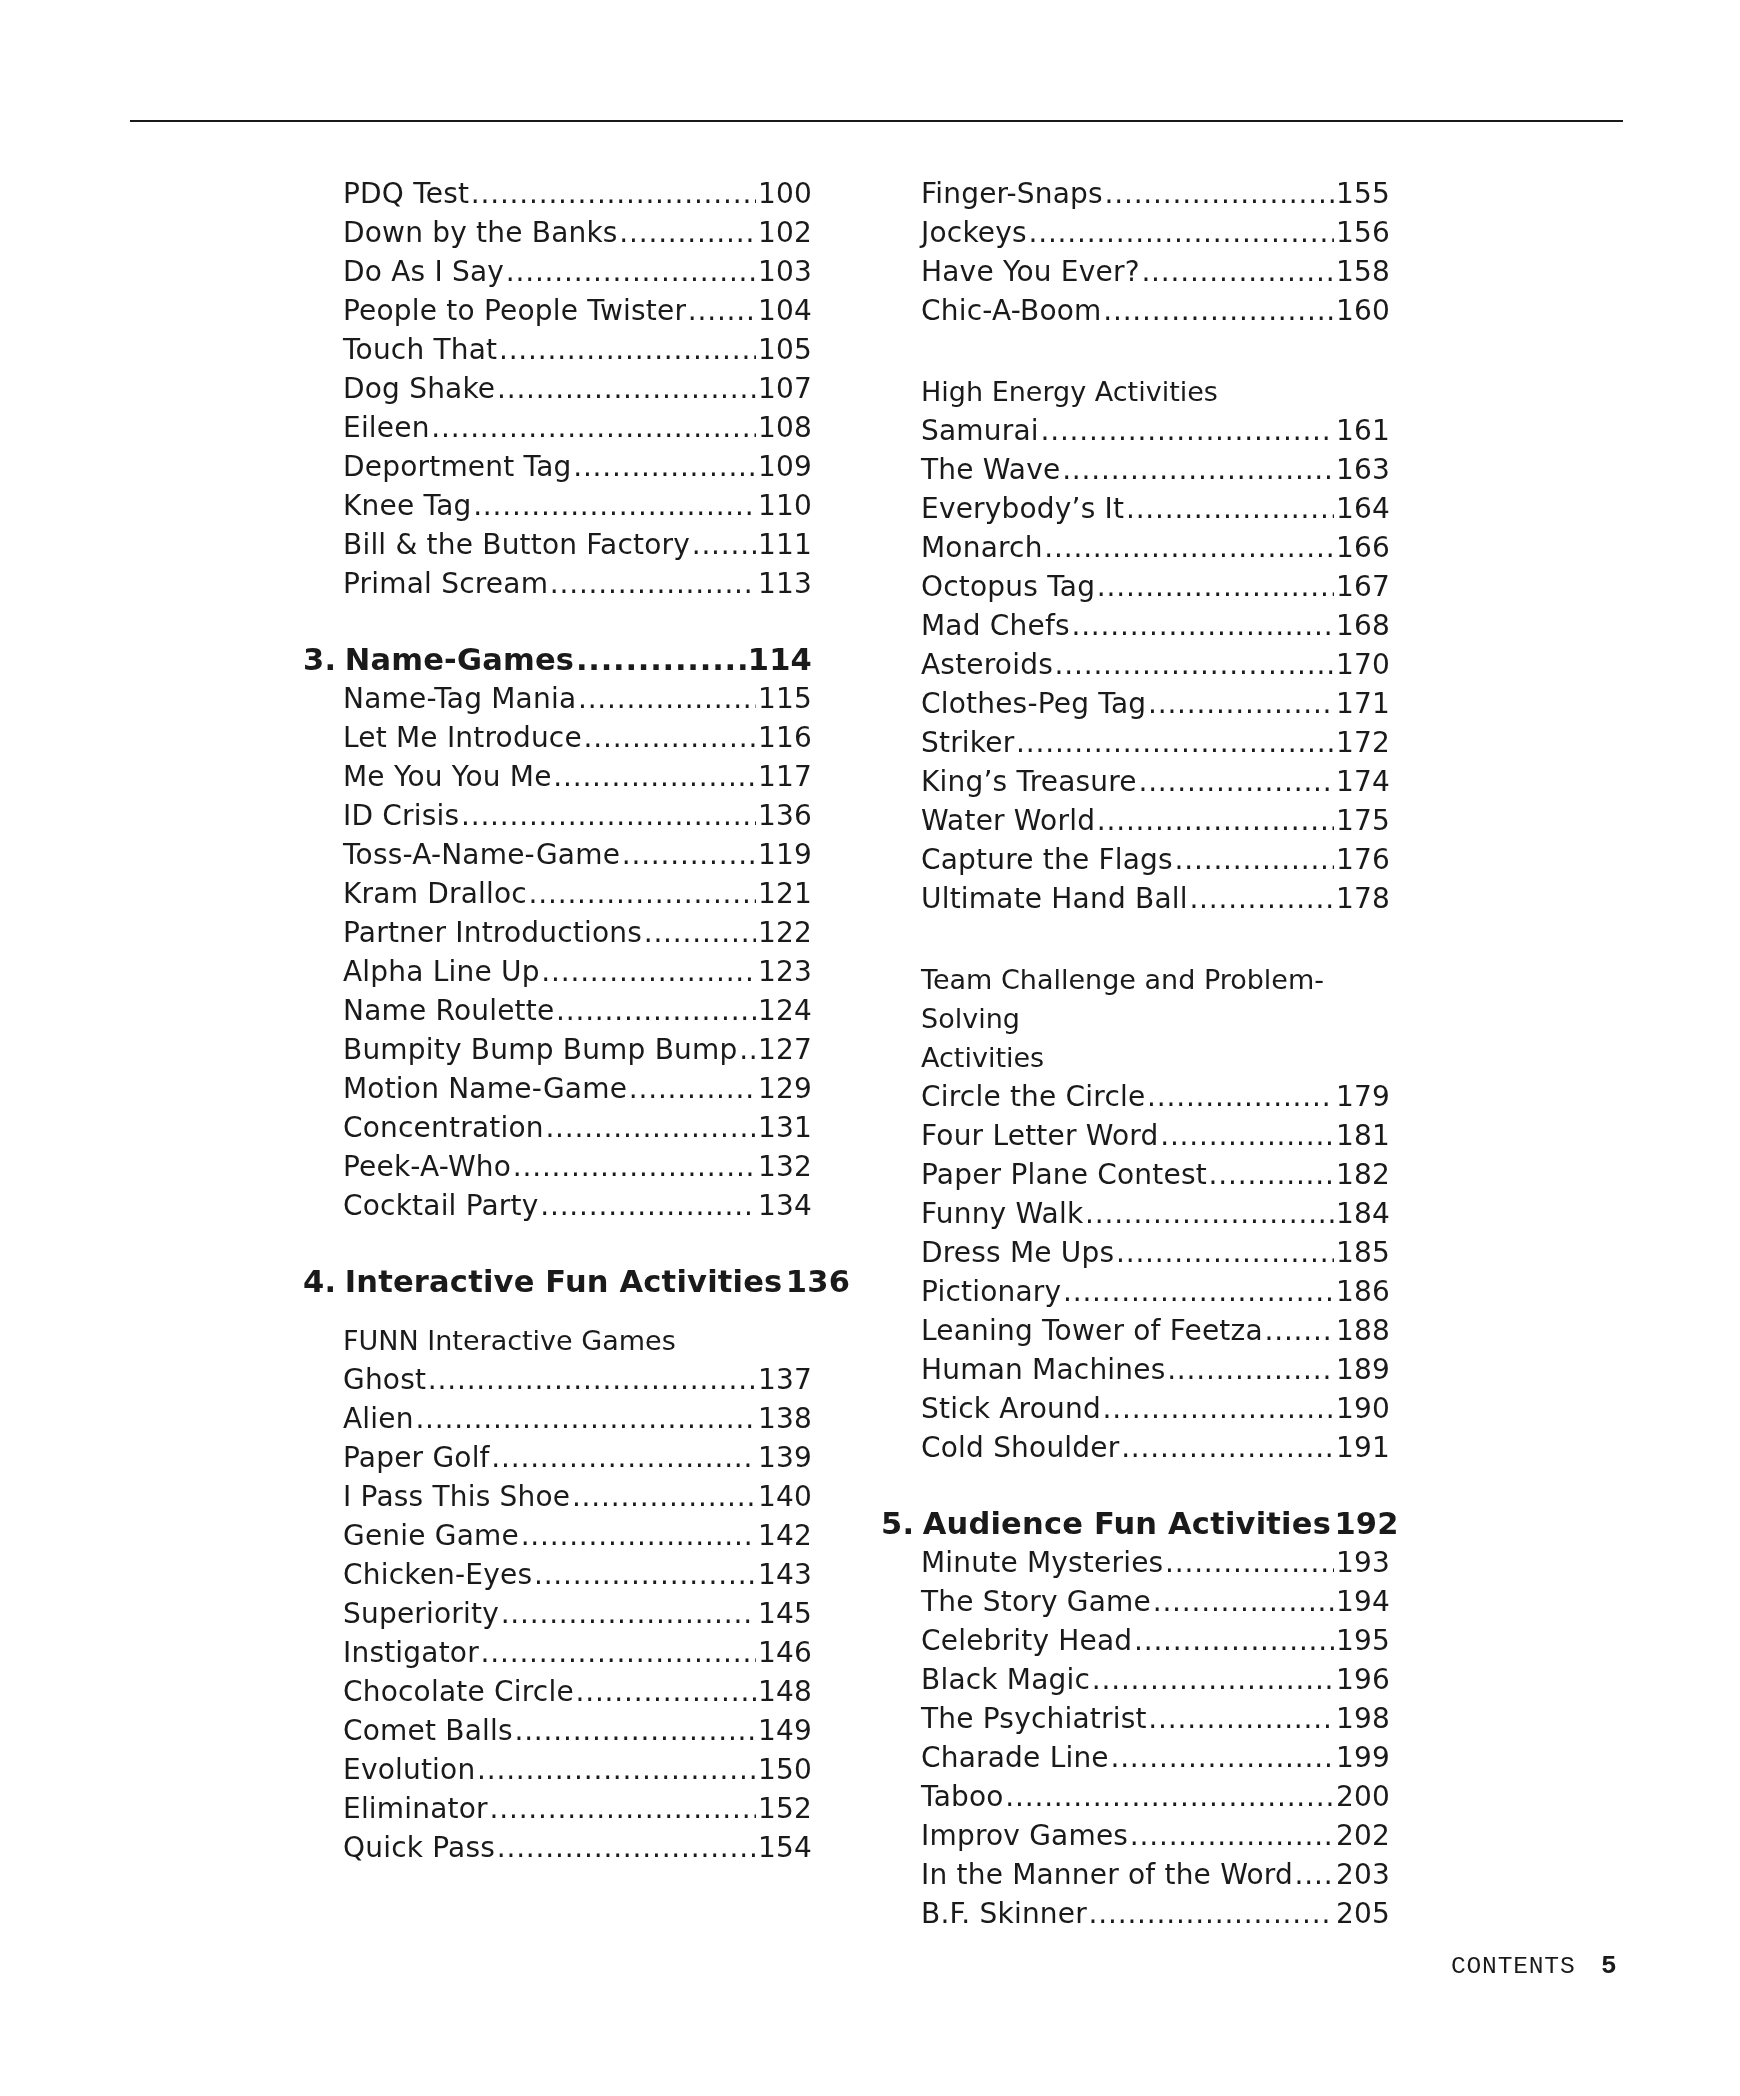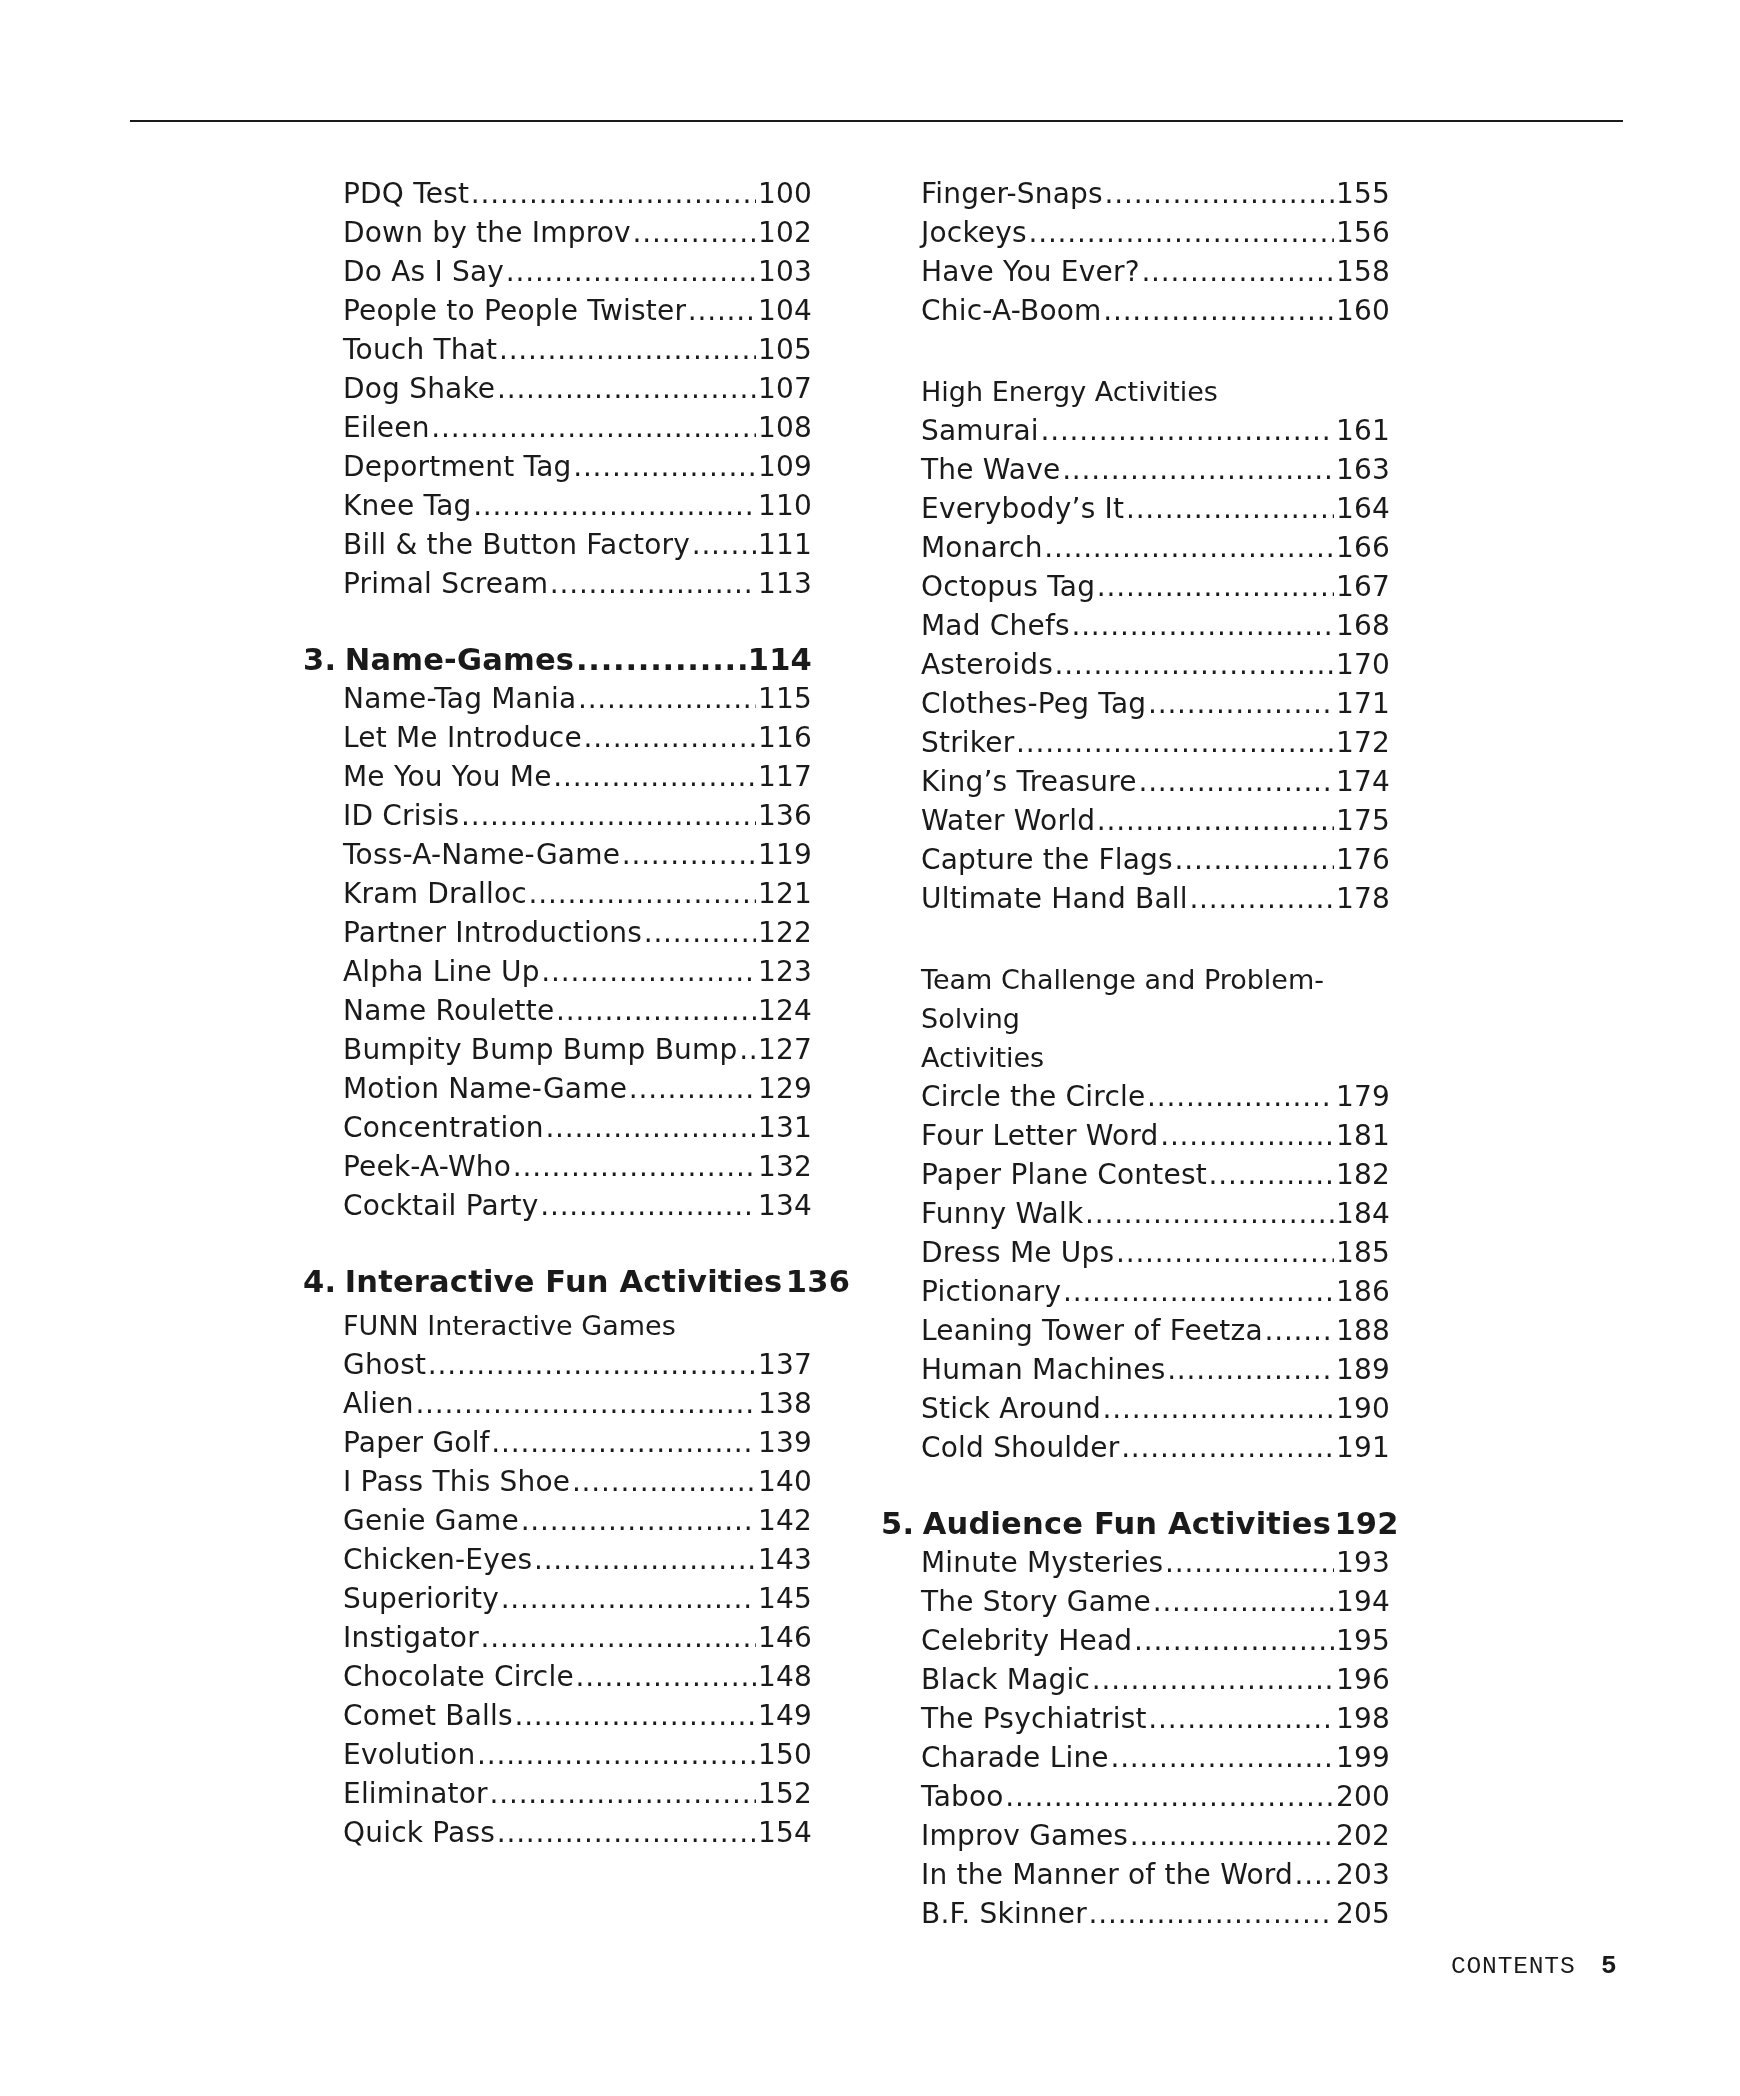--- a/index.html
+++ b/index.html
@@ -17,38 +17,38 @@
     }
     .entry.indent { padding-left: 40px; }
     .entry .t { flex: 0 0 auto; }
     .entry .dots { flex: 1 1 auto; overflow: hidden; white-space: nowrap; margin: 0 1.7px; letter-spacing: 0.8px; }
     .entry .dots::after { content: "........................................................................................................................"; }
     .entry .p { flex: 0 0 auto; }
     .chapter { font-size: 30.5px; font-weight: bold; margin-top: 37px; }
     .chapter .num { margin-right: 8.5px; }
     .subhead { font-size: 27px; font-weight: normal; padding-left: 40px; line-height: 39px; }
     .subhead.gap { margin-top: 42px; }
-    .subhead.first { margin-top: 5px; }
+    .subhead.first { margin-top: 20px; }
     .footer { position: absolute; top: 1951px; left: 1451px; font-size: 24.6px; letter-spacing: 0.8px; font-family: Liberation Mono, monospace; }
     .footer .pg { font-weight: bold; margin-left: 25.4px; font-size: 26px; }
   </style>
 </head>
 <body>
 
 <div class="top-rule"></div>
 
 <div class="col left">
   <div>
       <div class="entry indent">
         <span class="t">PDQ Test</span>
         <span class="dots"></span>
         <span class="p">100</span>
       </div>
       <div class="entry indent">
-        <span class="t">Down by the Improv</span>
+        <span class="t">Down by the Banks</span>
         <span class="dots"></span>
         <span class="p">102</span>
       </div>
       <div class="entry indent">
         <span class="t">Do As I Say</span>
         <span class="dots"></span>
         <span class="p">103</span>
       </div>
       <div class="entry indent">
         <span class="t">People to People Twister</span>

